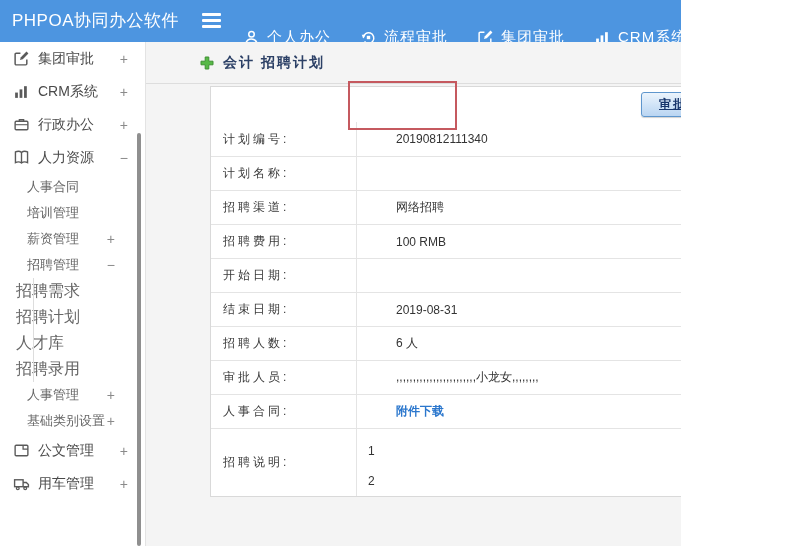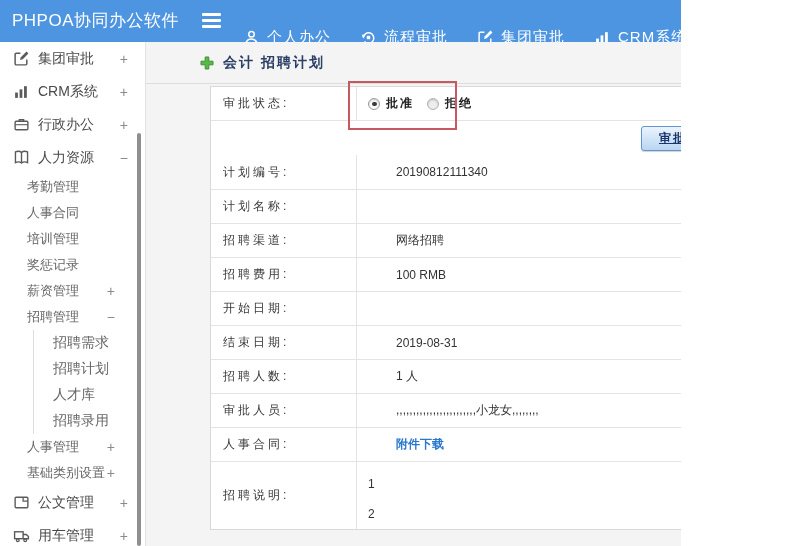--- a/index.html
+++ b/index.html
@@ -16,21 +16,21 @@
   .nav-item .icon { width:17px; height:17px; color:#fff; }
   .nav-item .icon.caret { width:10px; height:10px; margin-left:3px; }
   .icon svg { width:100%; height:100%; display:block; }
 
   
   .sidebar { position:absolute; left:0; top:42px; width:146px; height:504px; background:#fff; border-right:1px solid #e3e3e3; overflow:hidden; }
   .side-item { position:relative; display:flex; align-items:center; cursor:pointer; white-space:nowrap; }
   .side-item.lvl0 { height:33px; padding-left:13px; font-size:14px; color:#4a4a4a; }
   .side-item.lvl0 .icon { width:17px; height:17px; margin-right:8px; color:#5a5a5a; flex:none; }
   .side-item.lvl1 { height:26px; padding-left:27px; font-size:13px; color:#666; }
-  .side-item.lvl2 { height:26px; padding-left:53px; font-size:14px; color:#666; }
+  .side-item.lvl2 { height:26px; padding-left:16px; font-size:16px; color:#666; }
   .side-item.lvl2::before { content:""; position:absolute; left:33px; top:0; bottom:0; width:1px; background:#ddd; }
   .expand { position:absolute; color:#8a8a8a; font-size:14px; font-weight:400; }
   .lvl0 .expand { right:17px; }
   .lvl1 .expand { right:30px; }
   .side-scroll { position:absolute; left:137px; top:91px; width:4px; height:413px; background:#8f8f8f; border-radius:2px; }
 
   
   .main { position:absolute; left:146px; top:42px; width:654px; height:504px; background:#f4f4f4; }
   .title-bar { position:absolute; left:0; top:0; right:0; height:42px; border-bottom:1px solid #ddd; display:flex; align-items:center; padding-left:54px; }
   .plus-icon { width:14px; height:14px; margin-right:9px; flex:none; }
@@ -153,30 +153,24 @@
           <span class="icon">
             <svg viewBox="0 0 16 16">
               <path d="M8 3.2C6.5 2 4 2 2.3 2.8v10C4 12 6.5 12 8 13.2 9.5 12 12 12 13.7 12.8v-10C12 2 9.5 2 8 3.2z" fill="none" stroke="currentColor" stroke-width="1.3"></path>
               <path d="M8 3.2v10" stroke="currentColor" stroke-width="1.3"></path>
             </svg>
           </span>
           <span>人力资源</span>
           <span class="expand">−</span>
         </div>
         <div class="side-item lvl1">
-          <span>考勤管理</span>
-        </div>
-        <div class="side-item lvl1">
           <span>人事合同</span>
         </div>
         <div class="side-item lvl1">
           <span>培训管理</span>
-        </div>
-        <div class="side-item lvl1">
-          <span>奖惩记录</span>
         </div>
         <div class="side-item lvl1">
           <span>薪资管理</span>
           <span class="expand">+</span>
         </div>
         <div class="side-item lvl1">
           <span>招聘管理</span>
           <span class="expand">−</span>
         </div>
         <div class="side-item lvl2">
@@ -229,29 +223,20 @@
     <div class="title-bar">
       <span class="icon plus-icon">
         <svg viewBox="0 0 14 14">
             <path d="M5.2 1h3.6v4.2H13v3.6H8.8V13H5.2V8.8H1V5.2h4.2z" fill="#57b947" stroke="#3f9033" stroke-width="1"></path>
           </svg>
       </span>
       <span class="page-title">会计 招聘计划</span>
     </div>
 
     <div class="detail-table">
-      <div class="trow h33">
-        <div class="cell label">审批状态:</div>
-        <div class="cell value" id="radio-group">
-            <span class="radio on"></span>
-            <span class="radio-label">批准</span>
-            <span class="radio off"></span>
-            <span class="radio-label">拒绝</span>
-          </div>
-      </div>
       <div class="trow button-row">
         <button class="approve-btn">审批信息</button>
       </div>
       <div id="field-rows">
           <div class="trow h34">
             <div class="cell label">计划编号:</div>
             <div class="cell value">20190812111340</div>
           </div>
           <div class="trow h34">
             <div class="cell label">计划名称:</div>
@@ -266,21 +251,21 @@
           </div>
           <div class="trow h34">
             <div class="cell label">开始日期:</div>
           </div>
           <div class="trow h34">
             <div class="cell label">结束日期:</div>
             <div class="cell value">2019-08-31</div>
           </div>
           <div class="trow h34">
             <div class="cell label">招聘人数:</div>
-            <div class="cell value">1 人</div>
+            <div class="cell value">6 人</div>
           </div>
           <div class="trow h34">
             <div class="cell label">审批人员:</div>
             <div class="cell value">,,,,,,,,,,,,,,,,,,,,,,,,小龙女,,,,,,,,</div>
           </div>
           <div class="trow h34">
             <div class="cell label">人事合同:</div>
             <div class="cell value">
               <span class="link">附件下载</span>
             </div>

